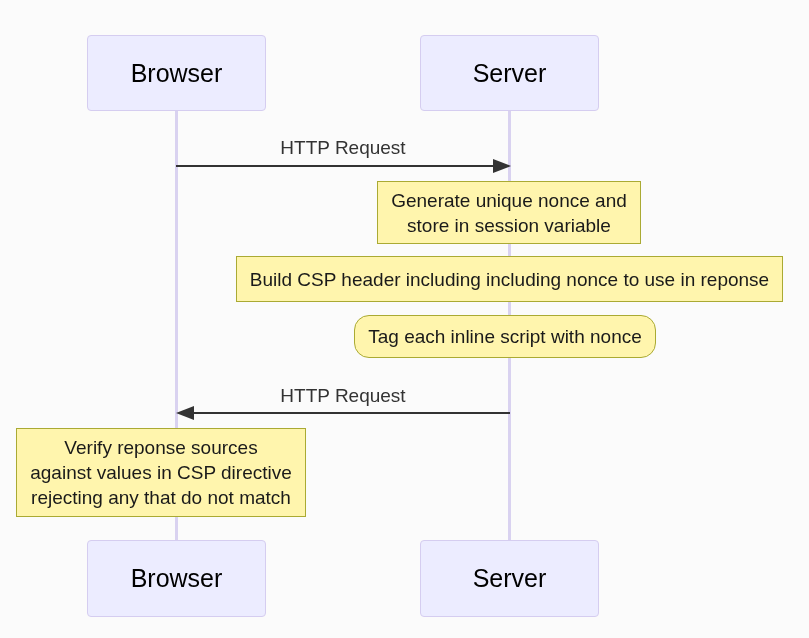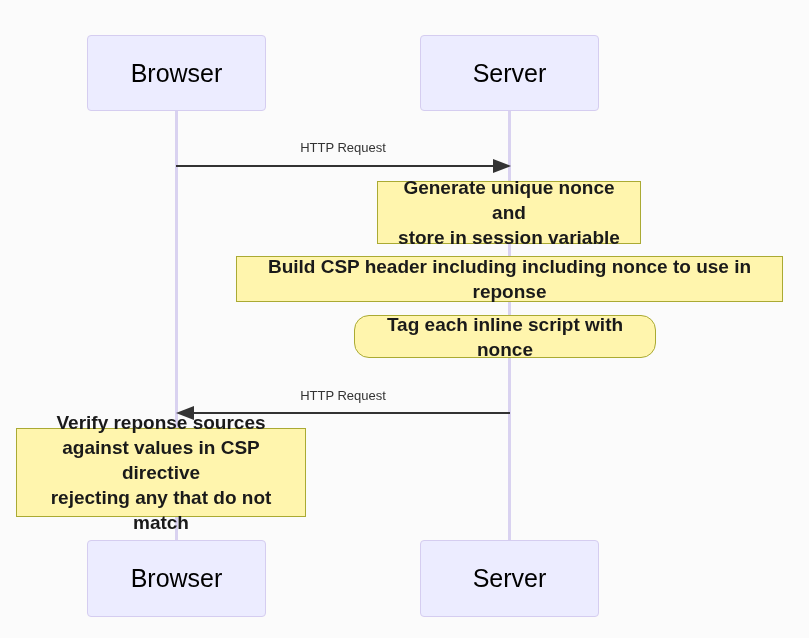--- a/index.html
+++ b/index.html
@@ -27,21 +27,21 @@
     color: var(--actor_text, #000000);
   }
   .lifeline {
     position: absolute;
     width: 3px;
     background: var(--lifeline, #d9d2f0);
   }
   .msg-label {
     position: absolute;
     text-align: center;
-    font-size: 13px;
+    font-size: 19px;
     color: var(--message_text, #333333);
     line-height: 24px;
   }
   .msg-line {
     position: absolute;
     height: 2px;
     background: var(--arrow, #333333);
   }
   .arrowhead {
     position: absolute;
@@ -63,21 +63,20 @@
     border: 1px solid var(--note_border, #aaaa33);
     display: flex;
     align-items: center;
     justify-content: center;
     text-align: center;
     font-size: 19px;
     line-height: 25px;
     color: var(--note_text, #1a1a1a);
     white-space: pre-line;
     padding: 16px 10px;
-    font-weight: bold;
   }
 </style>
 </head>
 <body>
 
 <div class="canvas">
 
   <div class="actor-box" style="left:87px; top:35px; width:179px; height:76px;">
     <span>Browser</span>
   </div>

